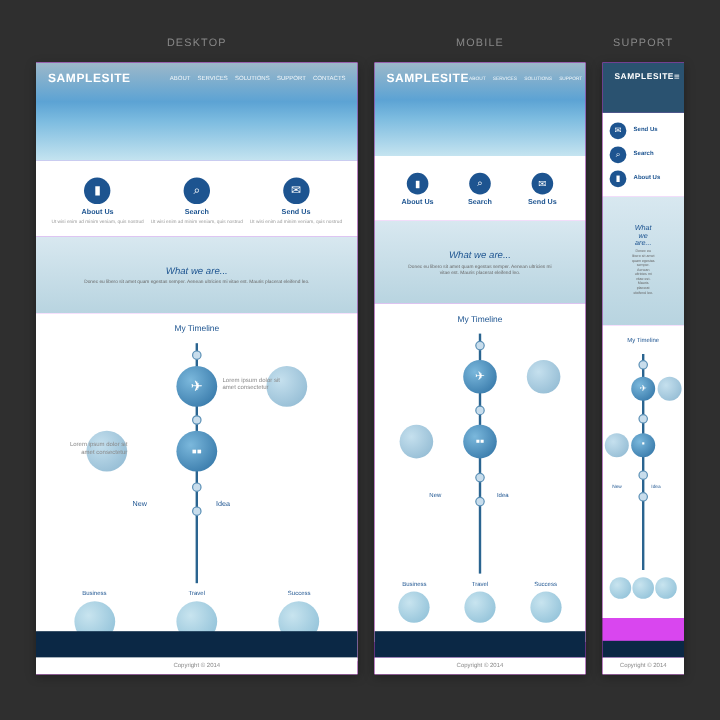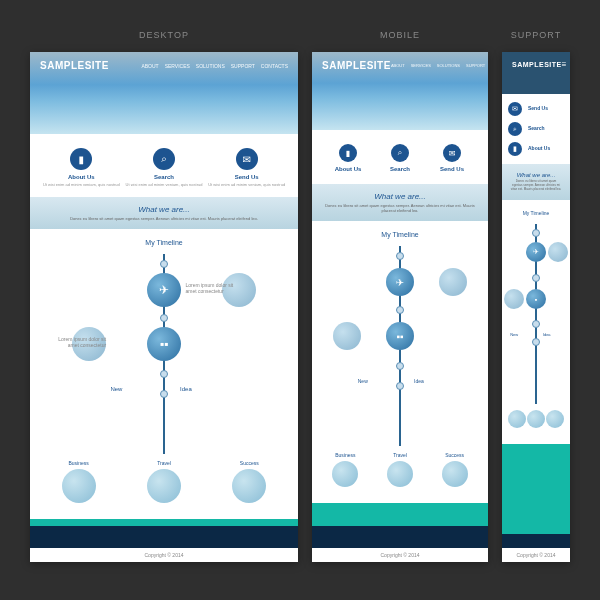--- a/index.html
+++ b/index.html
@@ -1,20 +1,20 @@
 <!DOCTYPE html>
 <html><head>
 <meta charset="utf-8">
 <style>
 *{margin:0;padding:0;box-sizing:border-box}
 body{background:#2f2f2f;font-family:Arial,sans-serif;width:600px;height:600px;overflow:hidden}
 .stage{display:flex;justify-content:center;gap:14px;padding:30px 20px}
 .col{display:flex;flex-direction:column;align-items:center}
 .label{color:#888;font-size:9px;letter-spacing:1px;margin-bottom:12px}
-.device{background:#14b8a6;box-shadow:0 2px 8px rgba(0,0,0,.35);position:relative;overflow:hidden}
+.device{background:#d946ef;box-shadow:0 2px 8px rgba(0,0,0,.35);position:relative;overflow:hidden}
 .d-desktop{width:268px;height:510px}
 .d-tablet{width:176px;height:510px}
 .d-mobile{width:68px;height:510px}
 .hero{background:linear-gradient(180deg,#9db8c9 0%,#5ca3d4 40%,#7dbce0 60%,#c5e4f0 100%);height:82px;position:relative}
 .d-tablet .hero{height:78px}
 .d-mobile .hero{height:42px;background:#2a5270}
 .navbar{position:absolute;top:8px;left:0;right:0;display:flex;align-items:center;padding:0 10px;justify-content:space-between}
 .logo{color:#fff;font-size:10px;font-weight:bold;letter-spacing:.5px}
 .d-mobile .logo{font-size:7px}
 .navlinks{display:flex;gap:6px}
@@ -24,21 +24,21 @@
 .features{display:flex;justify-content:space-around;padding:14px 10px 10px;background:#fff}
 .d-mobile .features{flex-direction:column;gap:6px;align-items:flex-start;padding:8px 6px}
 .feat{text-align:center;flex:1}
 .d-mobile .feat{display:flex;align-items:center;gap:6px;text-align:left}
 .ficon{width:22px;height:22px;border-radius:50%;background:#1d5490;margin:0 auto 4px;display:flex;align-items:center;justify-content:center;color:#fff;font-size:10px}
 .d-tablet .ficon{width:18px;height:18px;font-size:8px}
 .d-mobile .ficon{width:14px;height:14px;font-size:7px;margin:0}
 .ftitle{font-size:6px;color:#1d5490;font-weight:bold;margin-bottom:2px}
 .d-mobile .ftitle{font-size:5px}
 .fdesc{font-size:4px;color:#999;line-height:1.3}
-.whatband{background:linear-gradient(180deg,#d8e8f0,#b8d4e0);padding:8px;text-align:center}
+.whatband{background:linear-gradient(180deg,#d8e8f0,#b8d4e0);padding:24px;text-align:center}
 .whattitle{font-size:8px;color:#1d5490;font-style:italic}
 .d-mobile .whattitle{font-size:6px}
 .whatdesc{font-size:4px;color:#666;margin-top:2px;line-height:1.3}
 .d-mobile .whatdesc{font-size:3px}
 .tlsec{background:#fff;padding:10px 0;position:relative}
 .tltitle{text-align:center;font-size:7px;color:#1d5490;margin-bottom:8px}
 .d-mobile .tltitle{font-size:5px}
 .timeline{position:relative;height:200px}
 .d-mobile .timeline{height:180px}
 .tlline{position:absolute;left:50%;top:0;bottom:0;width:2px;background:#2a6490;transform:translateX(-50%)}

